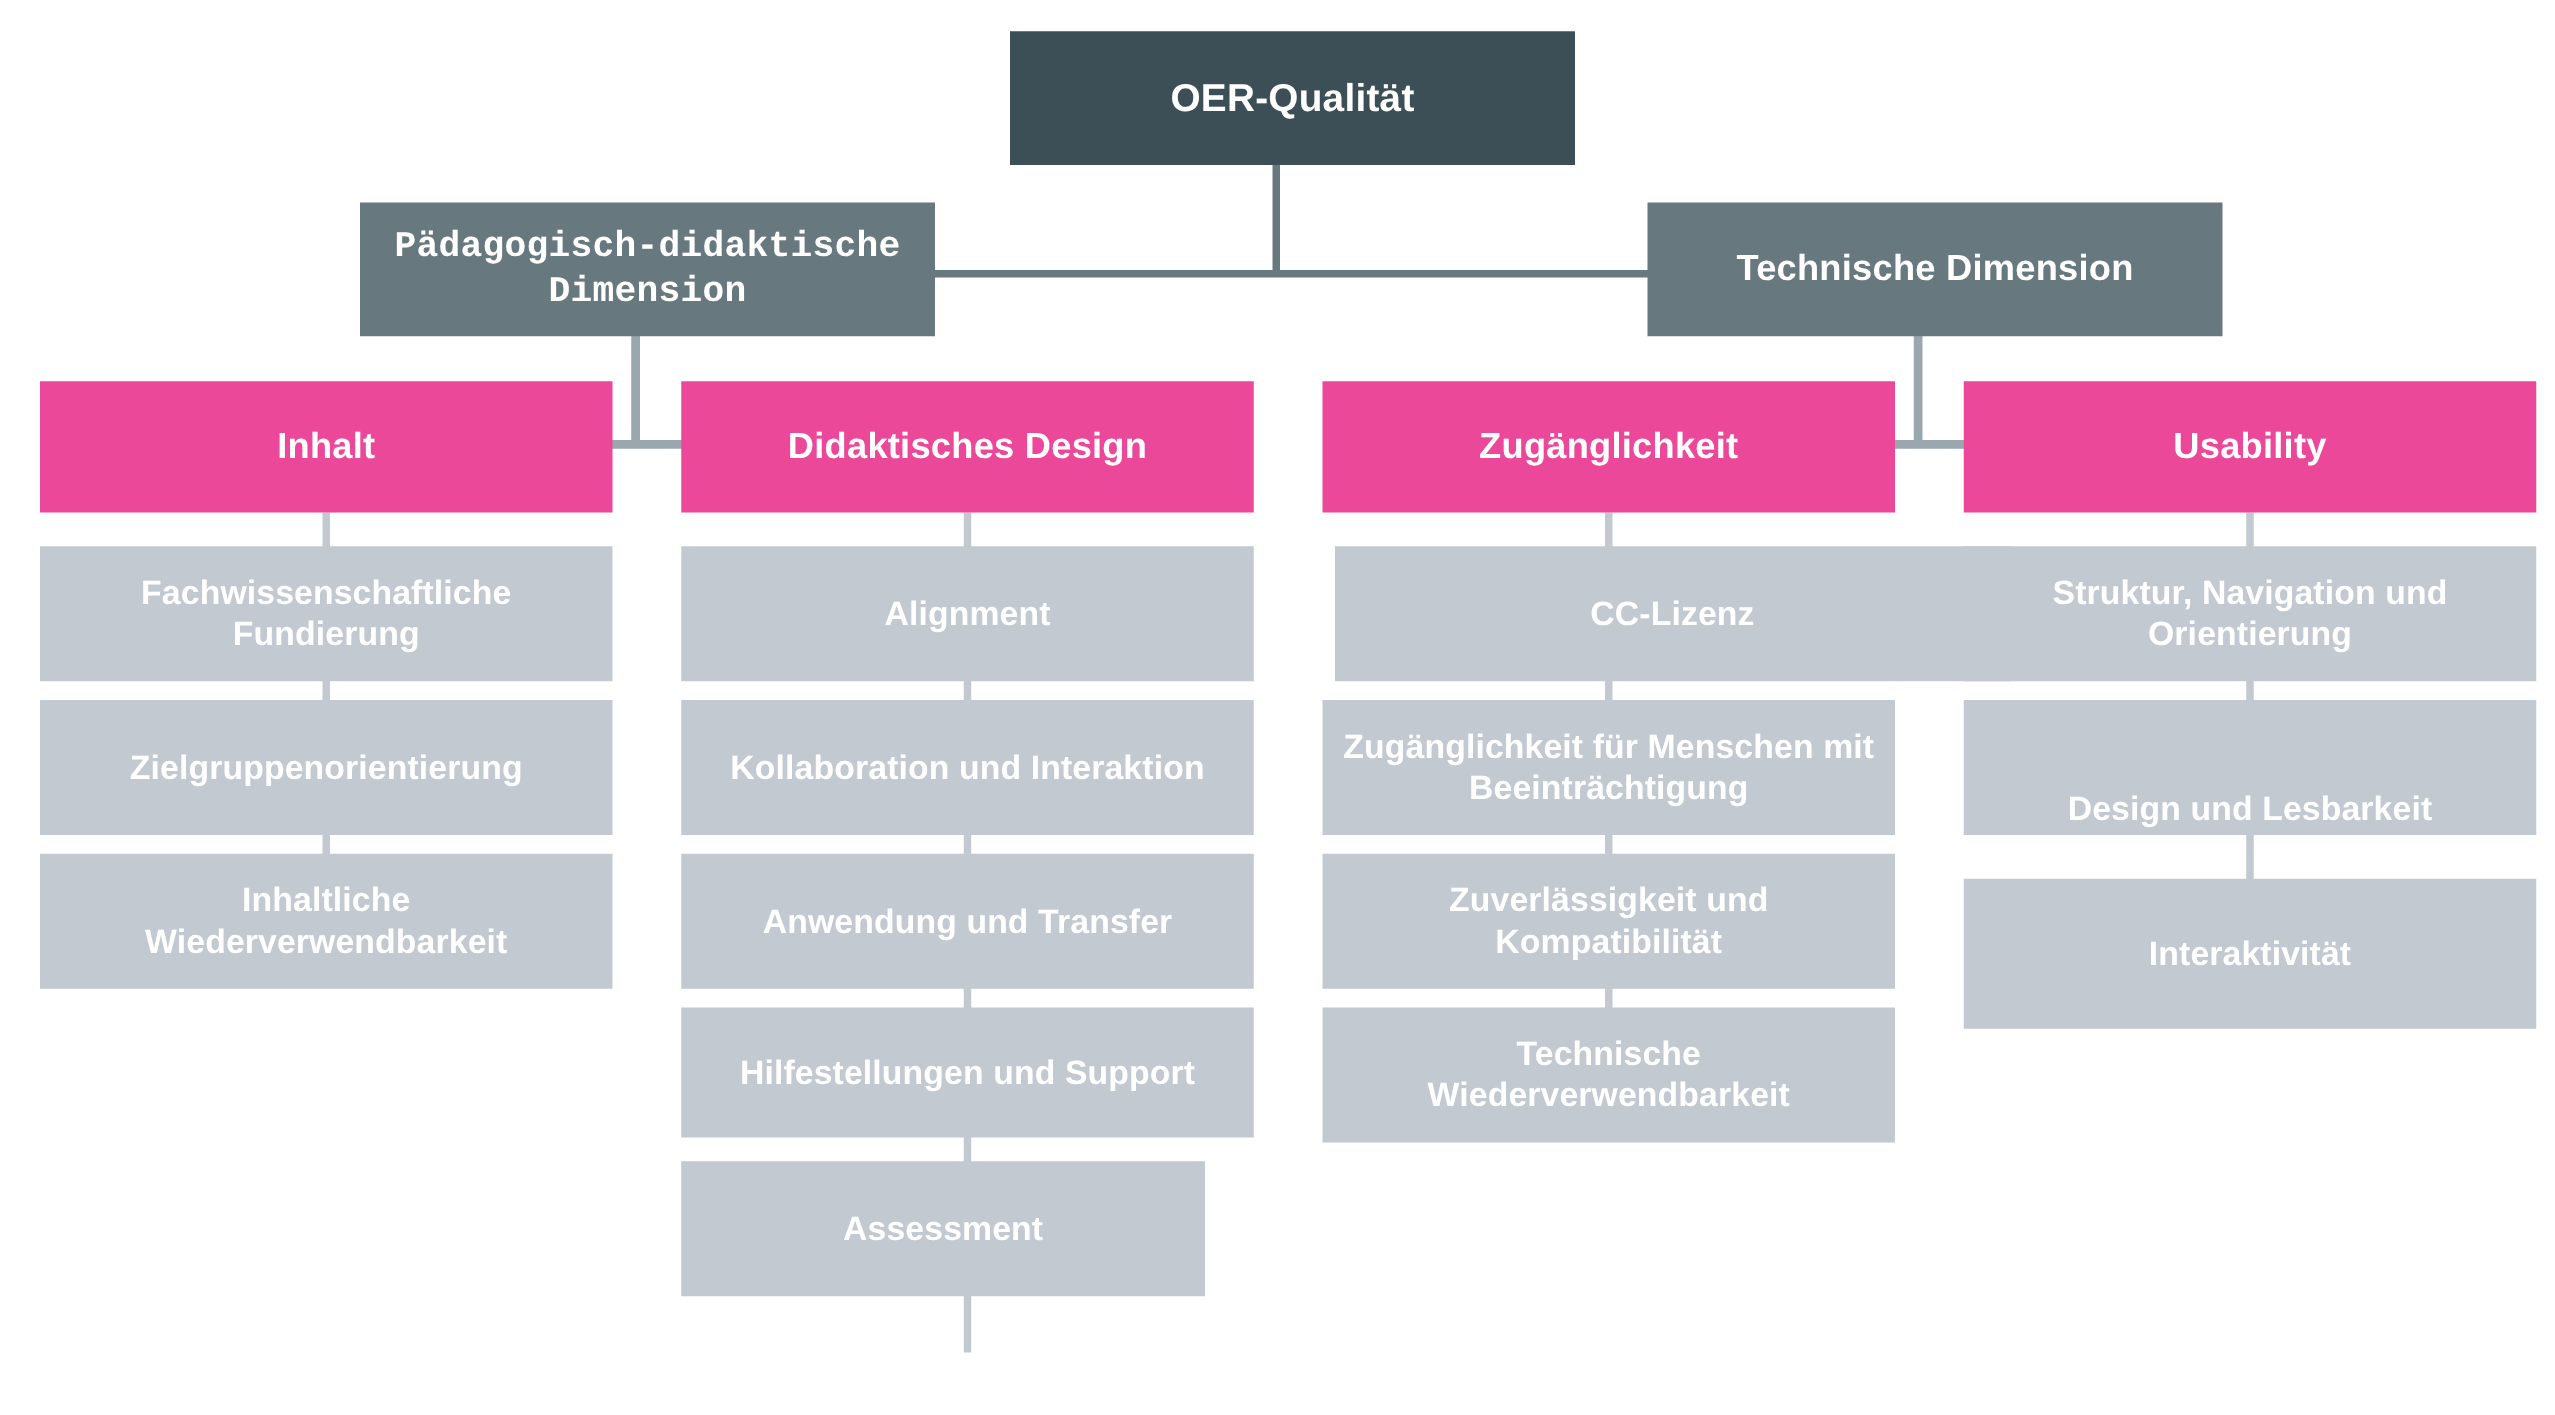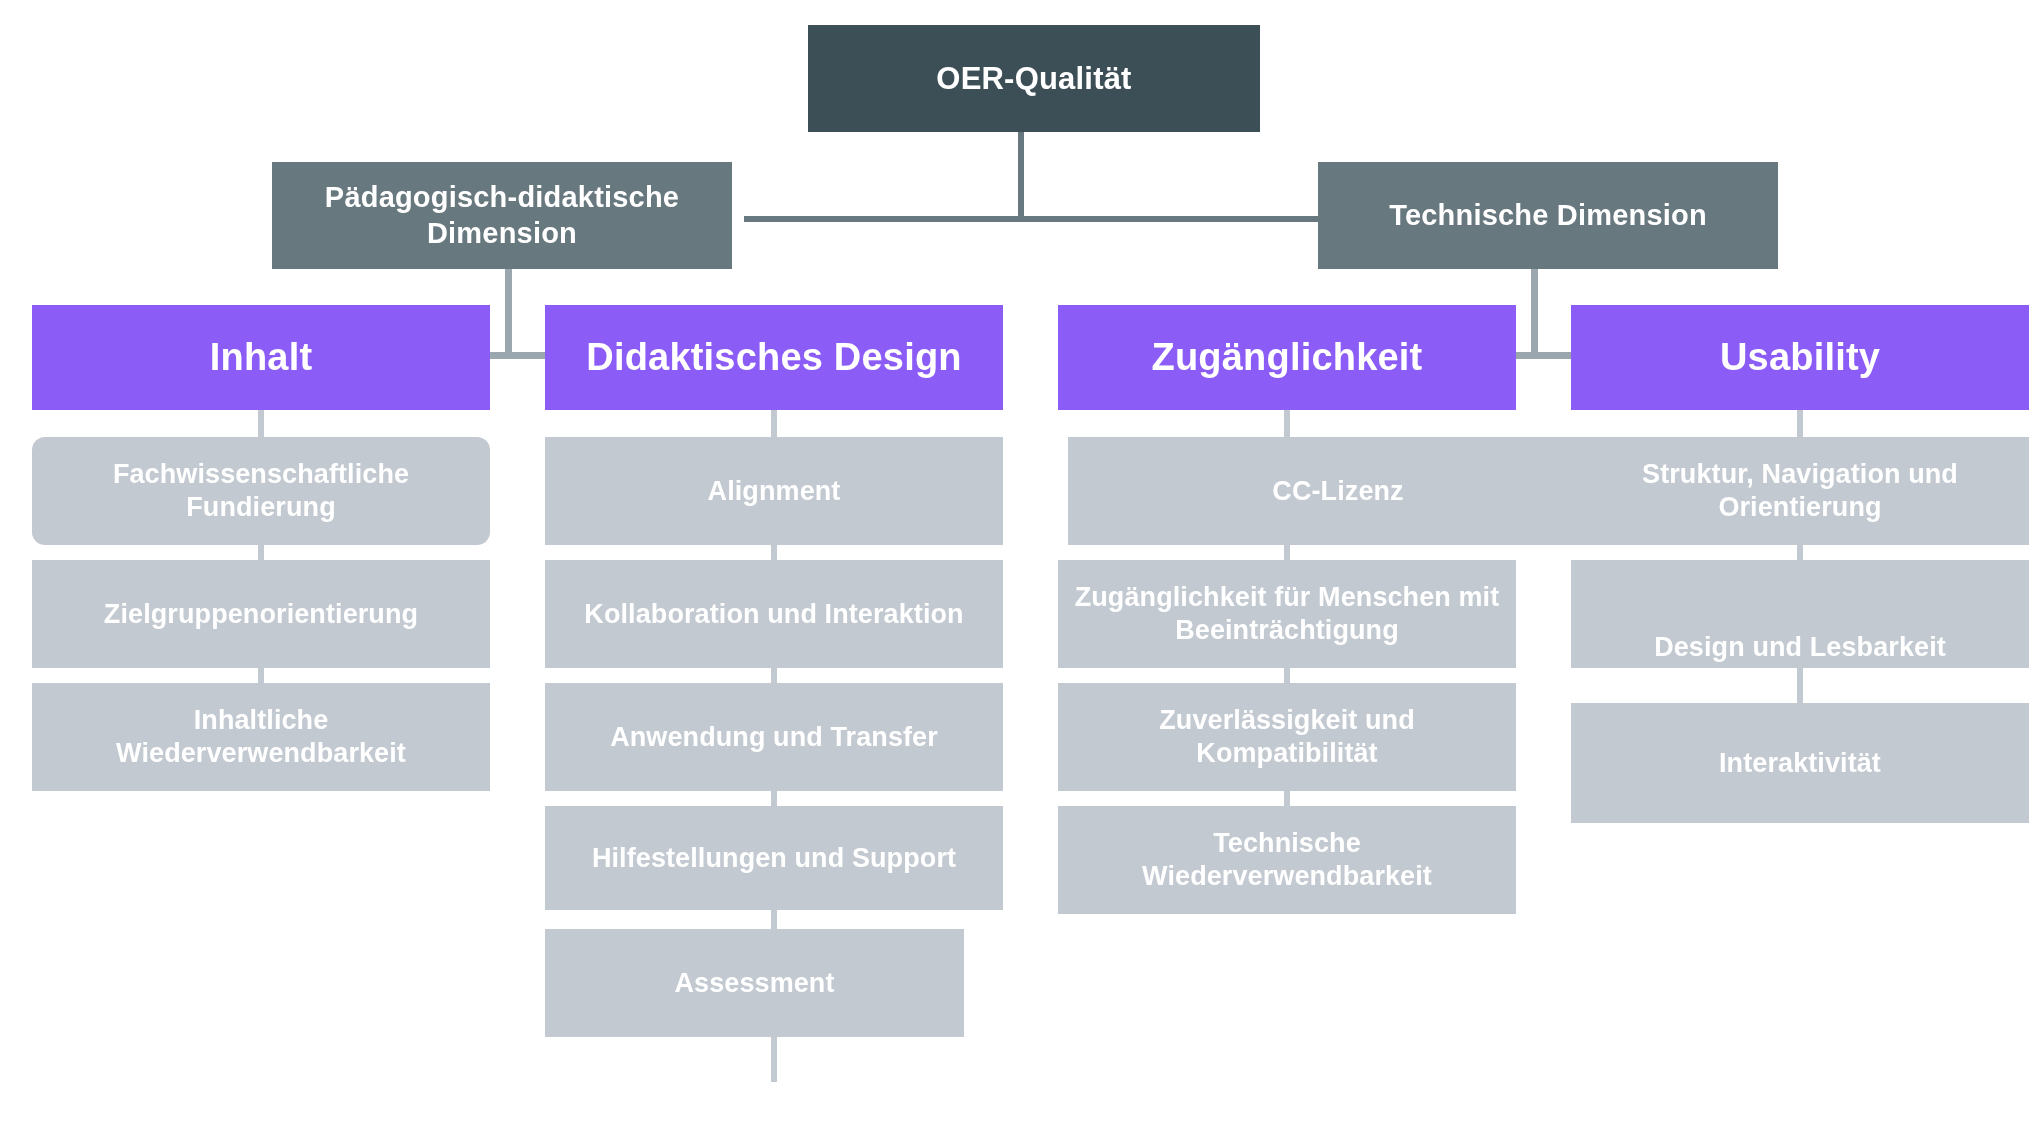--- a/index.html
+++ b/index.html
@@ -21,21 +21,21 @@
     justify-content:center;
     text-align:center;
     color:#ffffff;
     font-weight:bold;
     line-height:1.22;
     padding:4px 14px;
     z-index:2;
   }
   .lvl-root{ background:#3d4f56; font-size:31px; letter-spacing:.2px;}
   .lvl-dim { background:#68787f; font-size:29px; letter-spacing:.2px;}
-  .lvl-cat { background:#8b5cf6; font-size:38px; letter-spacing:.2px;}
+  .lvl-cat { background:#ec4899; font-size:29px; letter-spacing:.2px;}
   .lvl-leaf{ background:#c2c9d0; font-size:27px; letter-spacing:.1px;}
   .conn{ position:absolute; z-index:1; }
   .conn.dark  { background:#68787f; }
   .conn.mid   { background:#9aa7ae; }
   .conn.light { background:#c2c9d0; }
 </style>
 </head>
 <body>
 
 <div id="canvas">
@@ -54,41 +54,41 @@
 
   <div class="conn light" style="left:258px; top:410px; width:6px; height:380px;"></div>
   <div class="conn light" style="left:771px; top:410px; width:6px; height:672px;"></div>
   <div class="conn light" style="left:1284px; top:410px; width:6px; height:503px;"></div>
   <div class="conn light" style="left:1797px; top:410px; width:6px; height:380px;"></div>
 
   <div class="node lvl-root" style="left:808px; top:25px; width:452px; height:107px;">
     <span>OER-Qualität</span>
   </div>
 
-  <div class="node lvl-dim" style="left:272px; top:162px; width:460px; height:107px;">
+  <div class="node lvl-dim" style="left:288px; top:162px; width:460px; height:107px;font-family:Liberation Mono, monospace;">
     <span>Pädagogisch-didaktische Dimension</span>
   </div>
   <div class="node lvl-dim" style="left:1318px; top:162px; width:460px; height:107px;">
     <span>Technische Dimension</span>
   </div>
 
   <div class="node lvl-cat" style="left:32px; top:305px; width:458px; height:105px;">
     <span>Inhalt</span>
   </div>
   <div class="node lvl-cat" style="left:545px; top:305px; width:458px; height:105px;">
     <span>Didaktisches Design</span>
   </div>
   <div class="node lvl-cat" style="left:1571px; top:305px; width:458px; height:105px;">
     <span>Usability</span>
   </div>
   <div class="node lvl-cat" style="left:1058px; top:305px; width:458px; height:105px;">
     <span>Zugänglichkeit</span>
   </div>
 
-  <div class="node lvl-leaf" style="left:32px; top:437px; width:458px; height:108px;border-radius:13px;">
+  <div class="node lvl-leaf" style="left:32px; top:437px; width:458px; height:108px;">
     <span>Fachwissenschaftliche Fundierung</span>
   </div>
   <div class="node lvl-leaf" style="left:32px; top:560px; width:458px; height:108px;">
     <span>Zielgruppenorientierung</span>
   </div>
   <div class="node lvl-leaf" style="left:32px; top:683px; width:458px; height:108px;">
     <span>Inhaltliche Wiederverwendbarkeit</span>
   </div>
 
   <div class="node lvl-leaf" style="left:545px; top:437px; width:458px; height:108px;">

